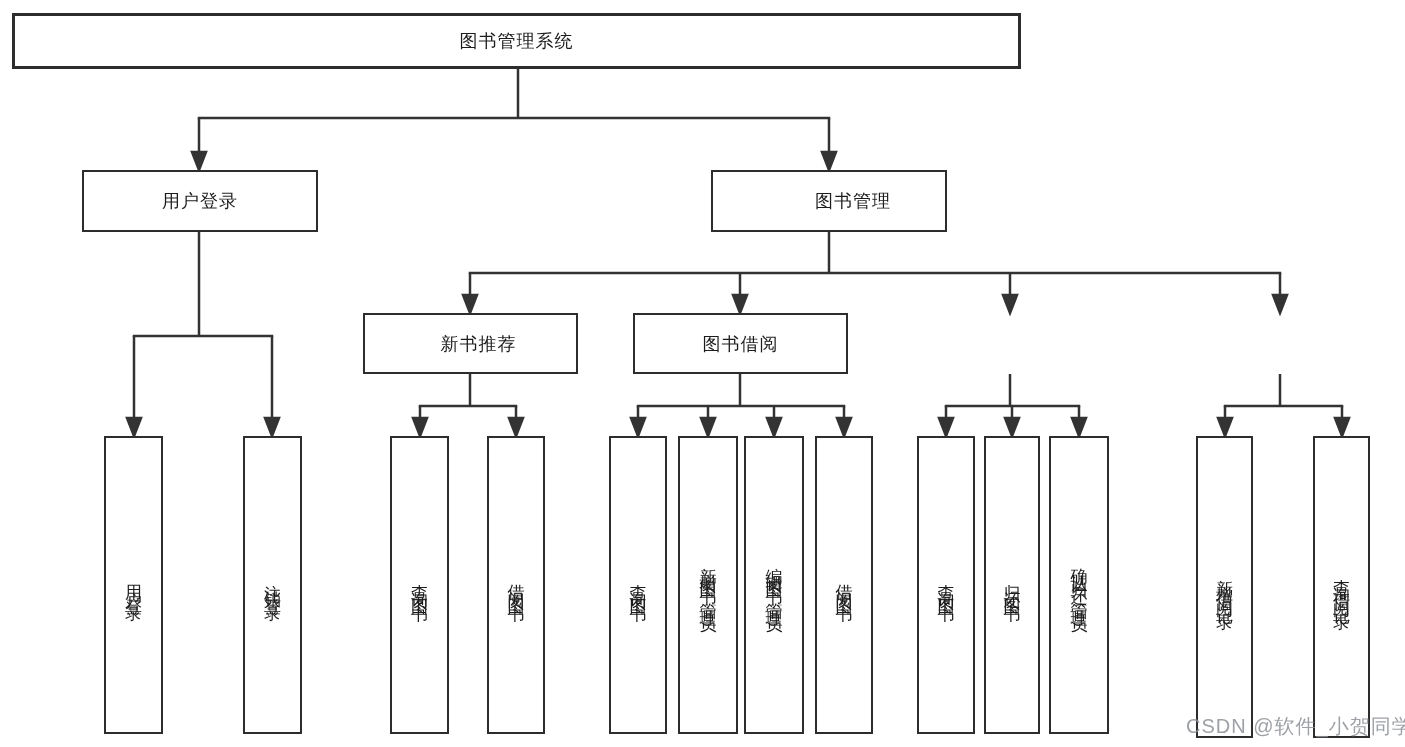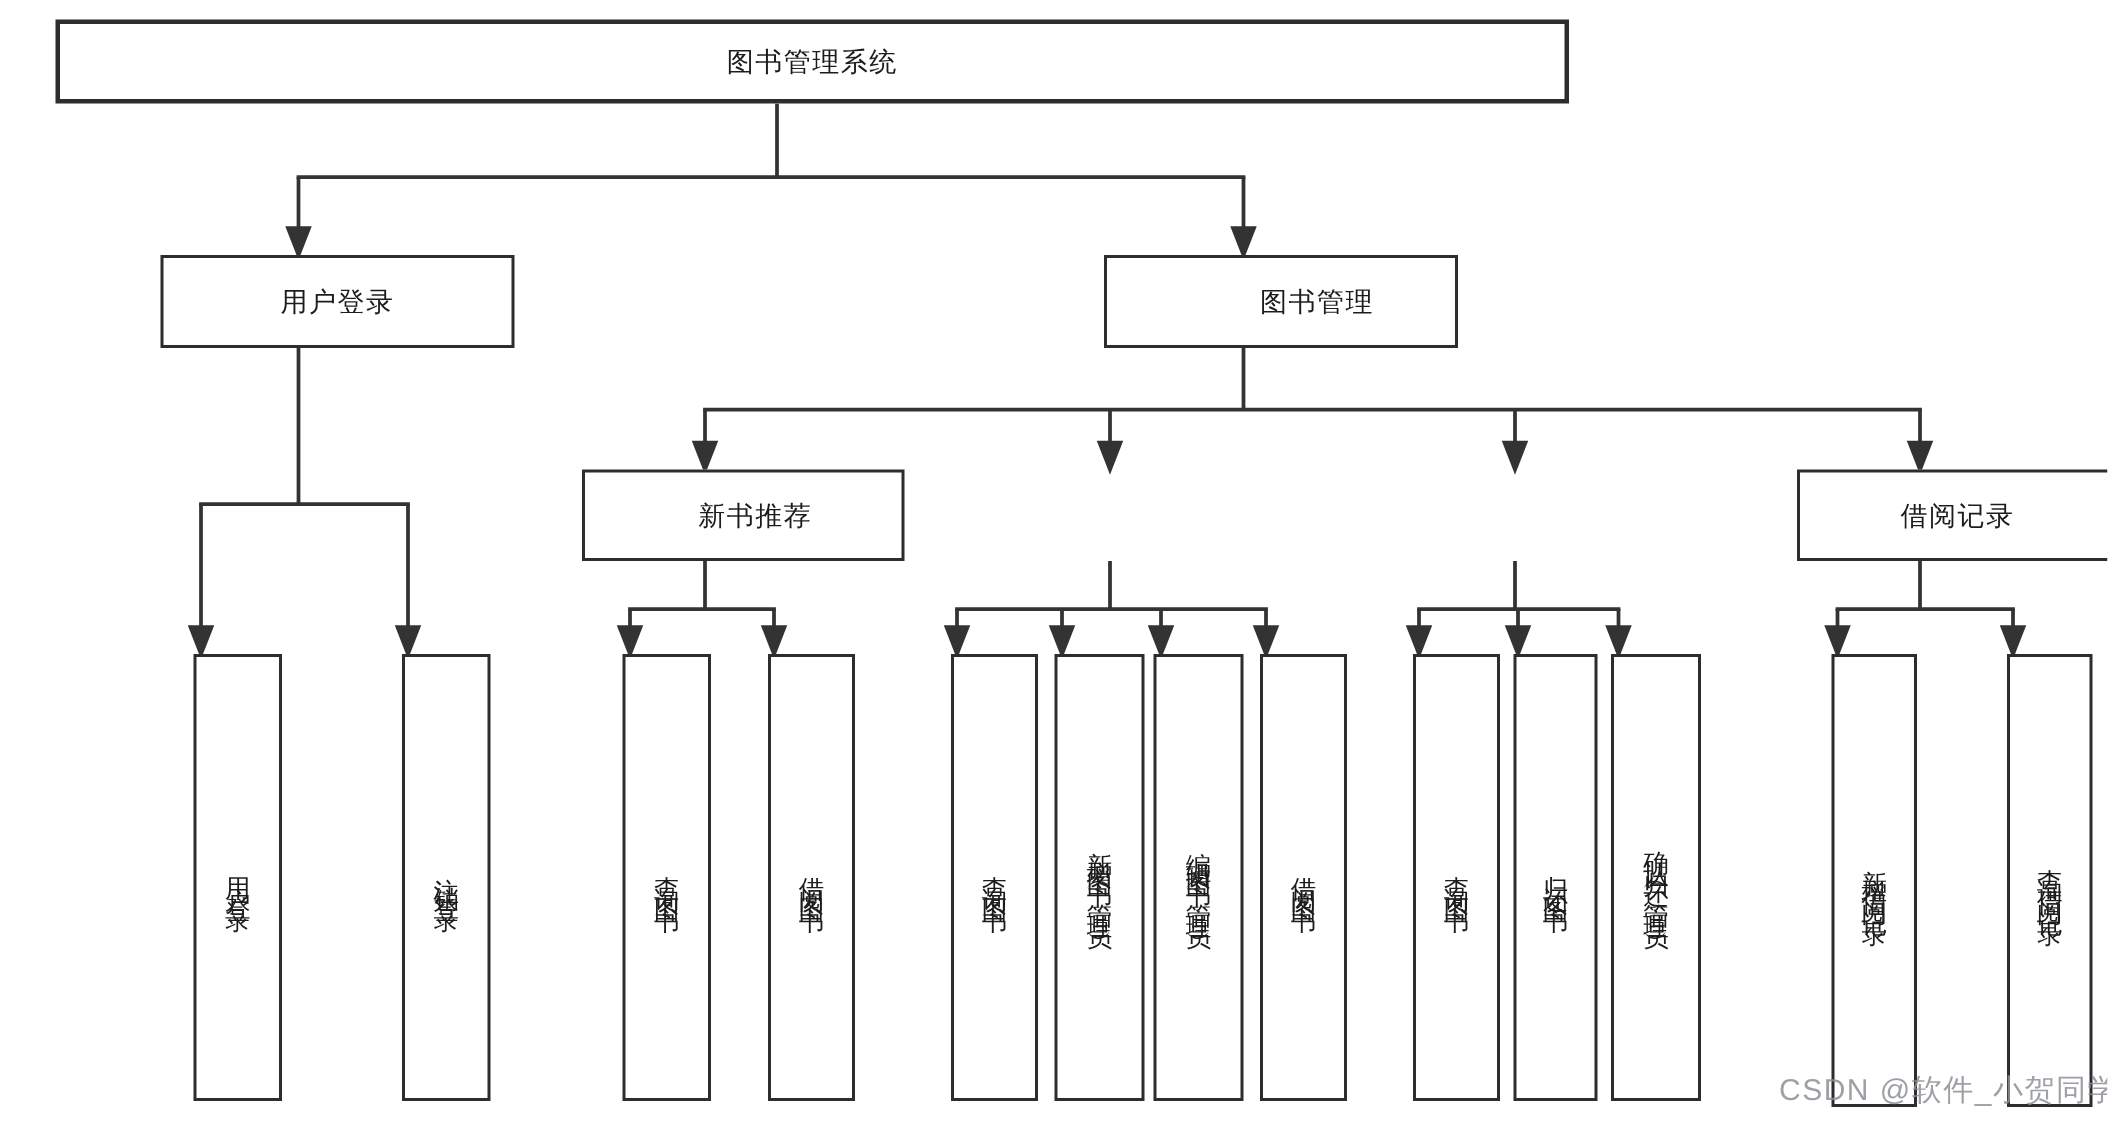--- a/index.html
+++ b/index.html
@@ -25,21 +25,20 @@
   .node {
     position: absolute;
     background: #ffffff;
     border: 2.5px solid #2d2d2d;
     box-sizing: border-box;
     display: flex;
     align-items: center;
     justify-content: center;
     color: #1c1c1c;
     z-index: 2;
-    margin-left: 25px;
   }
   .node.root { border-width: 3px; }
   .node.h span {
     font-size: 18px;
     letter-spacing: 1px;
     white-space: nowrap;
   }
   .node.v span {
     writing-mode: vertical-rl;
     text-orientation: mixed;
@@ -134,22 +133,22 @@
   <div class="node h" style="left:82px; top:170px; width:236px; height:62px;">
     <span>用户登录</span>
   </div>
   <div class="node h" style="left:711px; top:170px; width:236px; height:62px;padding-left:48px;">
     <span>图书管理</span>
   </div>
 
   <div class="node h" style="left:363px; top:313px; width:215px; height:61px;padding-left:16px;">
     <span>新书推荐</span>
   </div>
-  <div class="node h" style="left:1173px; top:313px; width:214px; height:61px;">
-    <span>借阅记录</span>
+  <div class="node h" style="left:633px; top:313px; width:215px; height:61px;">
+    <span>图书借阅</span>
   </div>
 
   <div class="node v" style="left:104px; top:436px; width:59px; height:298px;">
     <span>用户登录</span>
   </div>
   <div class="node v" style="left:243px; top:436px; width:59px; height:298px;">
     <span>注销登录</span>
   </div>
 
   <div class="node v" style="left:390px; top:436px; width:59px; height:298px;">

